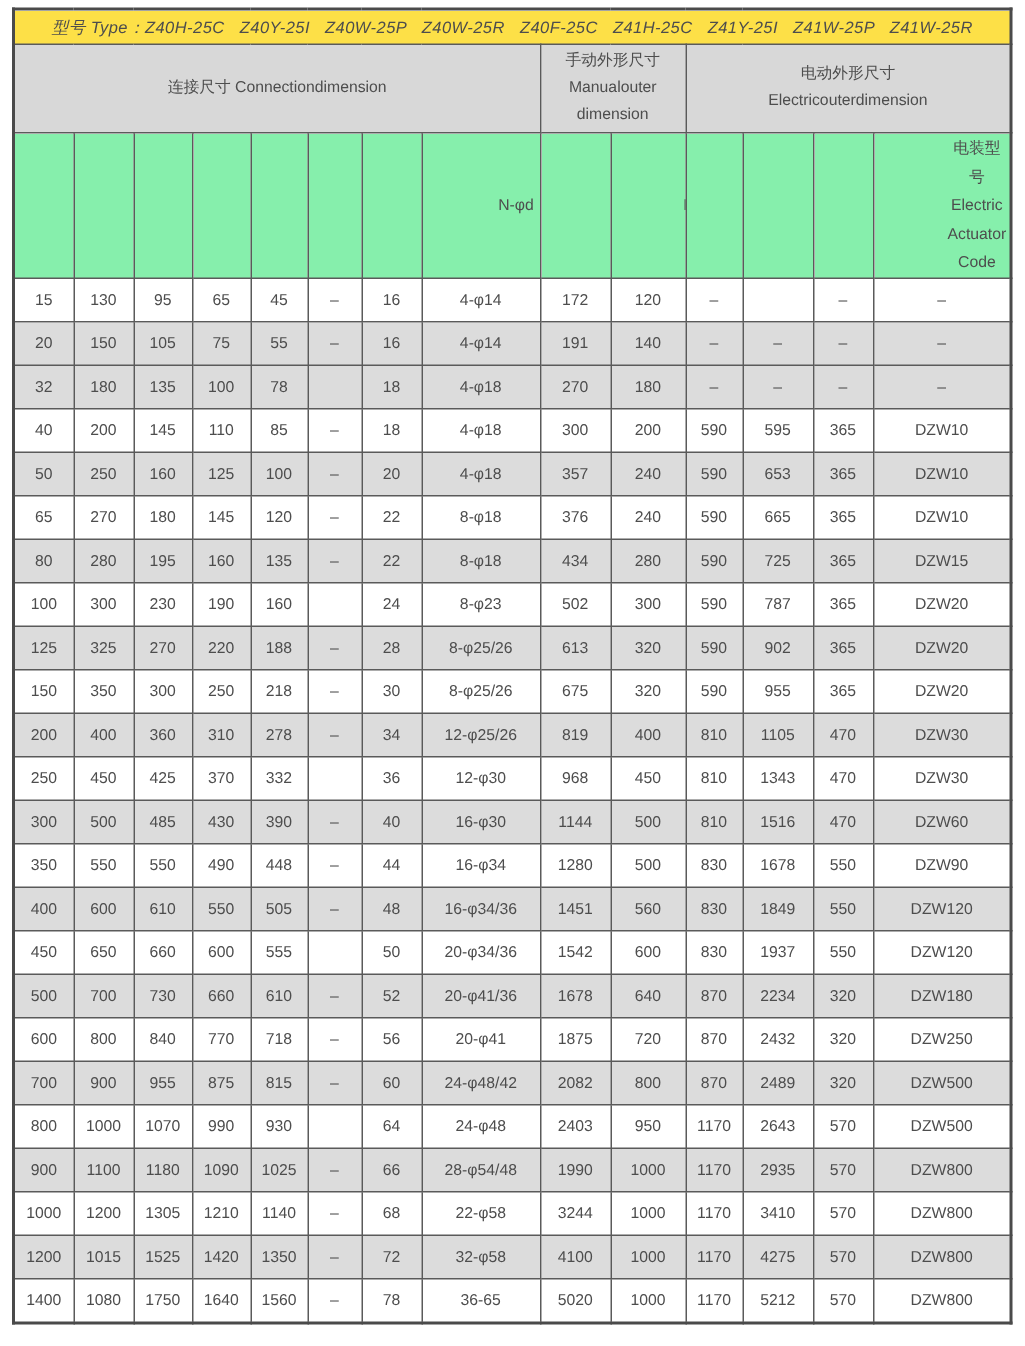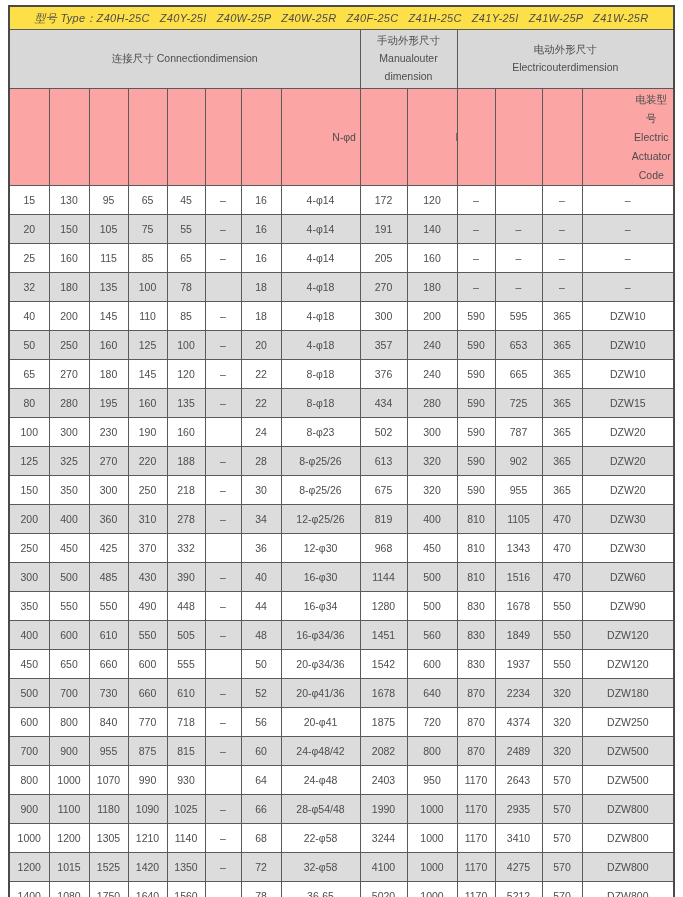--- a/index.html
+++ b/index.html
@@ -51,21 +51,21 @@
     font-style:italic;
   }
   .group-cell{
     background:#d8d8d8;
     height:56px;
     white-space:pre-line;
     line-height:1.7;
     font-size:10.5px;
   }
   .col-cell{
-    background:#fca5a5;
+    background:#86efac;
     height:68px;
     white-space:pre-line;
     line-height:1.8;
     font-size:10.5px;
     padding-left:48px;
   }
   tbody td{height:26px;background:#ffffff;}
   tbody tr.striped td{background:#dcdcdc;}
 </style>
 </head>
@@ -148,36 +148,20 @@
           <td>–</td>
           <td>16</td>
           <td>4-φ14</td>
           <td>191</td>
           <td>140</td>
           <td>–</td>
           <td>–</td>
           <td>–</td>
           <td>–</td>
         </tr>
-        <tr>
-          <td>25</td>
-          <td>160</td>
-          <td>115</td>
-          <td>85</td>
-          <td>65</td>
-          <td>–</td>
-          <td>16</td>
-          <td>4-φ14</td>
-          <td>205</td>
-          <td>160</td>
-          <td>–</td>
-          <td>–</td>
-          <td>–</td>
-          <td>–</td>
-        </tr>
         <tr class="striped">
           <td>32</td>
           <td>180</td>
           <td>135</td>
           <td>100</td>
           <td>78</td>
           <td></td>
           <td>18</td>
           <td>4-φ18</td>
           <td>270</td>
@@ -416,21 +400,21 @@
           <td>800</td>
           <td>840</td>
           <td>770</td>
           <td>718</td>
           <td>–</td>
           <td>56</td>
           <td>20-φ41</td>
           <td>1875</td>
           <td>720</td>
           <td>870</td>
-          <td>4374</td>
+          <td>2432</td>
           <td>320</td>
           <td>DZW250</td>
         </tr>
         <tr class="striped">
           <td>700</td>
           <td>900</td>
           <td>955</td>
           <td>875</td>
           <td>815</td>
           <td>–</td>

